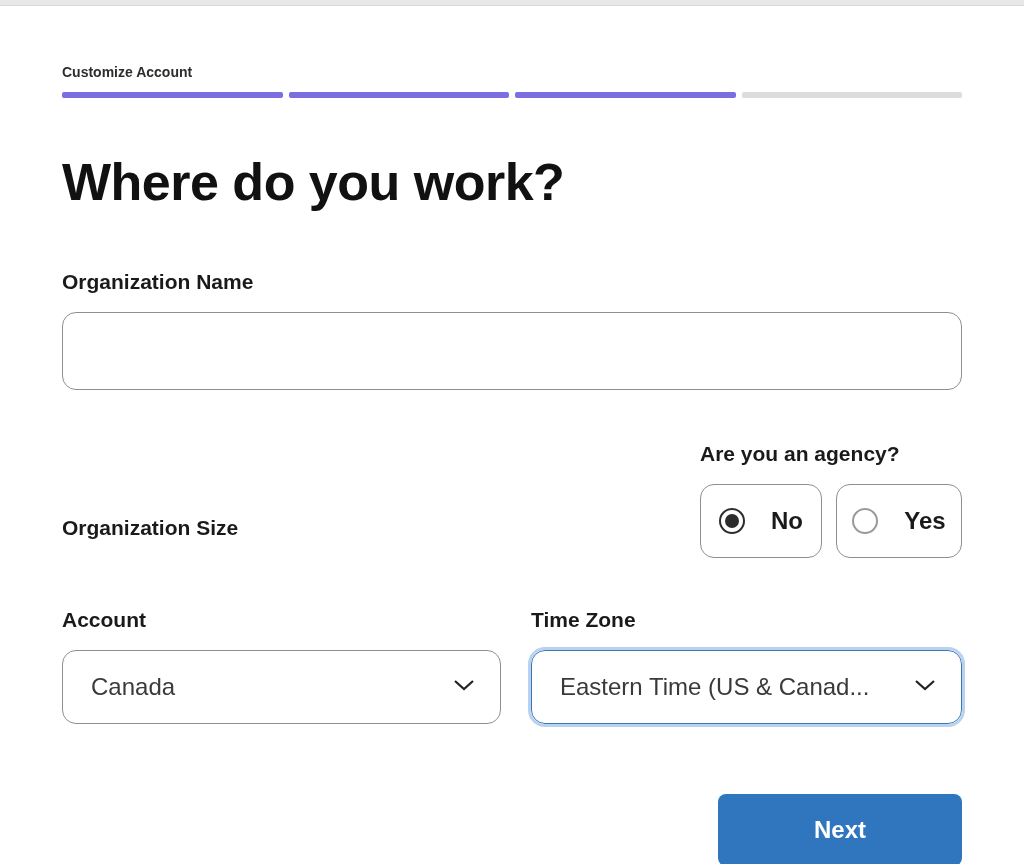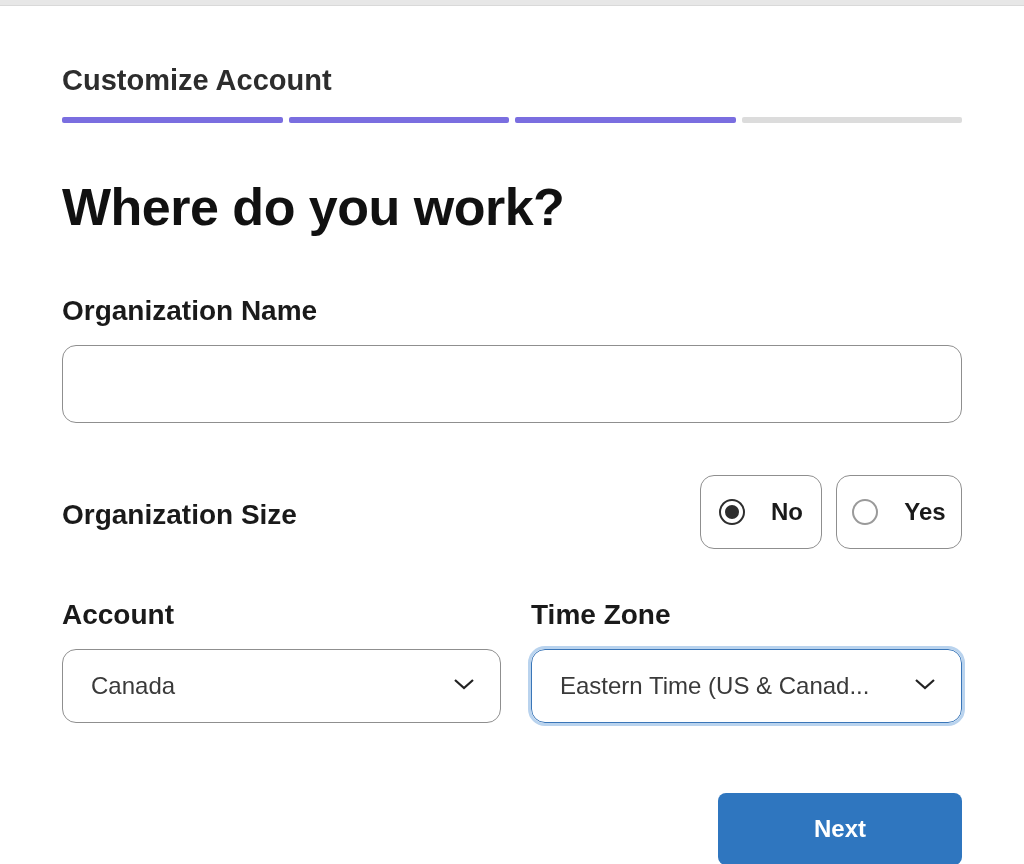--- a/index.html
+++ b/index.html
@@ -18,24 +18,24 @@
     .topbar {
       width: 100%;
       height: 6px;
       background: #e7e7e7;
       border-bottom: 1px solid #d9d9d9;
     }
     .container {
       padding: 58px 62px 0 62px;
     }
     .step-label {
-      font-size: 29px;
+      font-size: 14px;
       font-weight: 600;
       color: #2d2d2d;
-      margin-bottom: 20px;
+      margin-bottom: 12px;
     }
     .progress {
       display: flex;
       gap: 6px;
       margin-bottom: 54px;
     }
     .progress-seg {
       flex: 1;
       height: 6px;
       border-radius: 2px;
@@ -47,21 +47,21 @@
       background: #dcdcdc;
     }
     h1.title {
       font-size: 52px;
       font-weight: 800;
       color: #111;
       margin-bottom: 58px;
       letter-spacing: -0.5px;
     }
     .field-label {
-      font-size: 28px;
+      font-size: 21px;
       font-weight: 600;
       color: #1a1a1a;
       margin-bottom: 18px;
     }
     .text-input {
       width: 100%;
       height: 78px;
       border: 1px solid #8f8f8f;
       border-radius: 14px;
       font-size: 24px;
@@ -209,20 +209,21 @@
     <div class="field-label">Organization Name</div>
     <input type="text" class="text-input" value="" style="">
   </div>
 
   <div class="row block-org-size-agency">
     <div class="col org-size-col">
       <div class="field-label">Organization Size</div>
     </div>
 
     <div class="col agency-col">
+      <div class="field-label">Are you an agency?</div>
       <div class="agency-group">
         <div class="radio-card">
           <span class="radio-outer checked">
               <span class="radio-inner"></span>
             </span>
           <span>No</span>
         </div>
         <div class="radio-card">
           <span class="radio-outer">
               <span class="radio-inner"></span>

